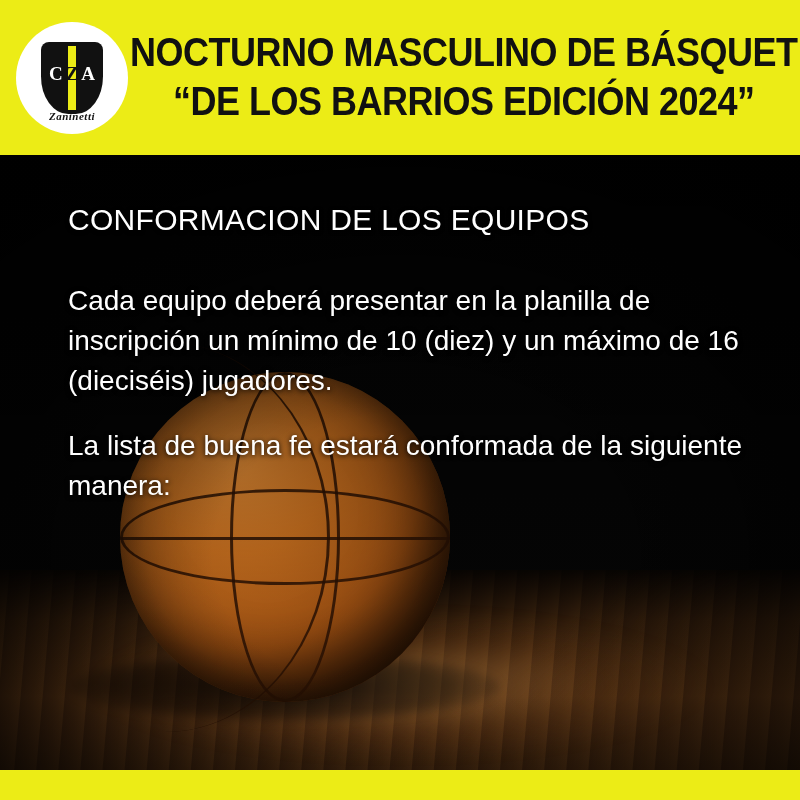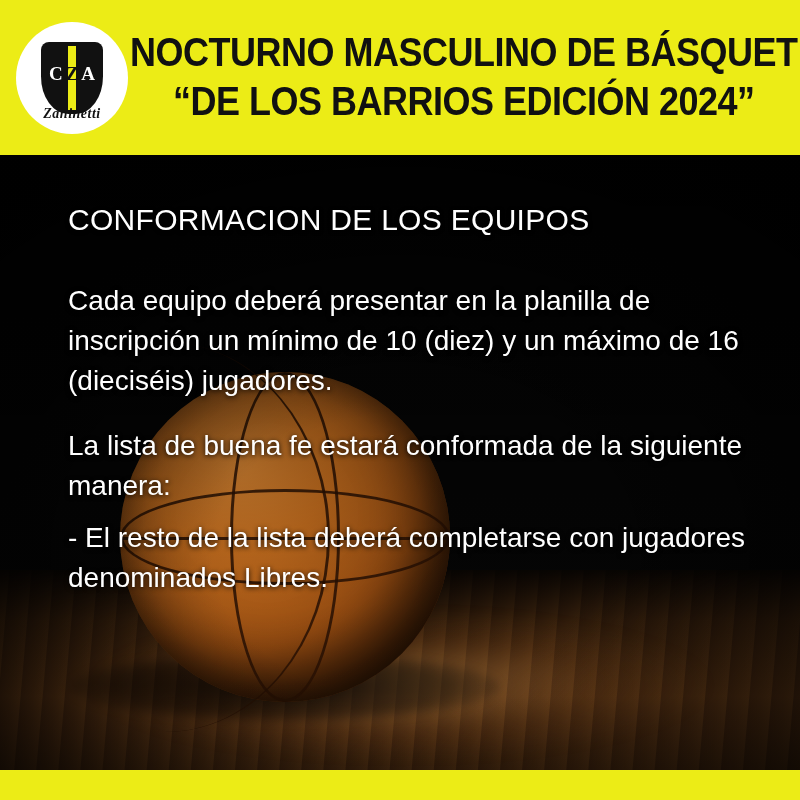--- a/index.html
+++ b/index.html
@@ -72,21 +72,21 @@
   }
   .shield-letters span:nth-child(2) { color: #111; }
   .logo-name {
     position: absolute;
     bottom: 10px;
     left: 0; right: 0;
     text-align: center;
     font-family: "Liberation Serif", serif;
     font-style: italic;
     font-weight: bold;
-    font-size: 14px;
+    font-size: 11px;
     color: #111;
     letter-spacing: .5px;
   }
   .header-titles {
     flex: 1 1 auto;
     text-align: center;
     padding: 0 10px 0 4px;
     line-height: 1.06;
   }
   .title-line-1, .title-line-2 {
@@ -188,21 +188,21 @@
     text-shadow: 0 1px 4px rgba(0,0,0,.9);
   }
   .para {
     font-size: 28px;
     line-height: 1.42;
     font-weight: 500;
     text-shadow: 0 1px 5px rgba(0,0,0,.95);
     margin-bottom: 26px;
     max-width: 710px;
   }
-  .para.tight { margin-bottom: 12px; }
+  .para.tight { margin-bottom: 0; }
   .bullets { margin-top: 0; }
   .bullets .para { margin-bottom: 0; }
 
   
   .footer-stripe {
     position: absolute;
     left: 0; bottom: 0;
     width: 100%; height: 30px;
     background: #ecec16;
     z-index: 6;
@@ -242,18 +242,17 @@
     </div>
     <div class="dark-overlay"></div>
     <div class="vignette"></div>
   </div>
 
   <div class="content" style="top:155px;">
     <div class="section-heading">CONFORMACION DE LOS EQUIPOS</div>
     <div class="para">Cada equipo deberá presentar en la planilla de inscripción un mínimo de 10 (diez) y un  máximo de 16 (dieciséis) jugadores.</div>
     <div class="para tight">La lista de buena fe estará conformada de la siguiente manera:</div>
     <div class="bullets">
-      <div class="para">- El resto de la lista deberá completarse con jugadores denominados Libres.</div>
     </div>
   </div>
 
   <div class="footer-stripe"></div>
 </div>
 
 </body></html>

